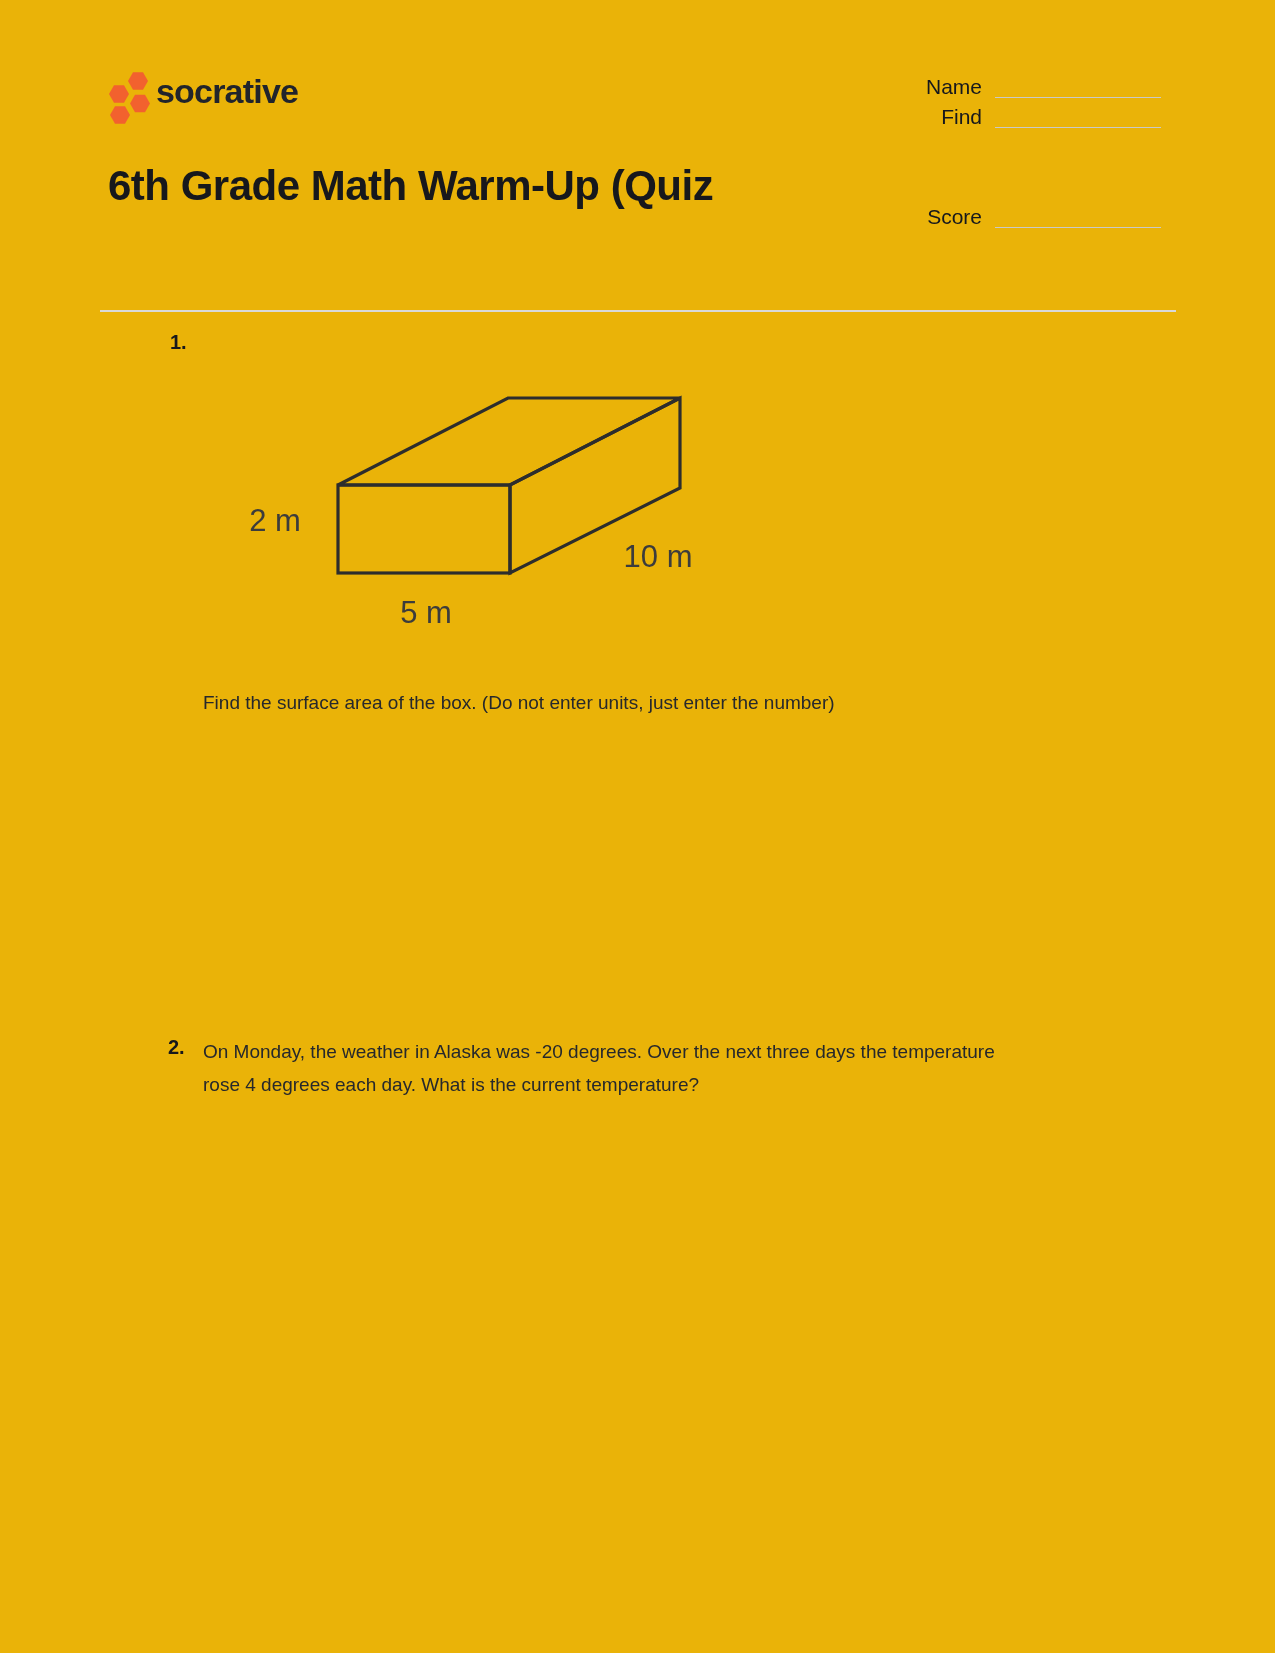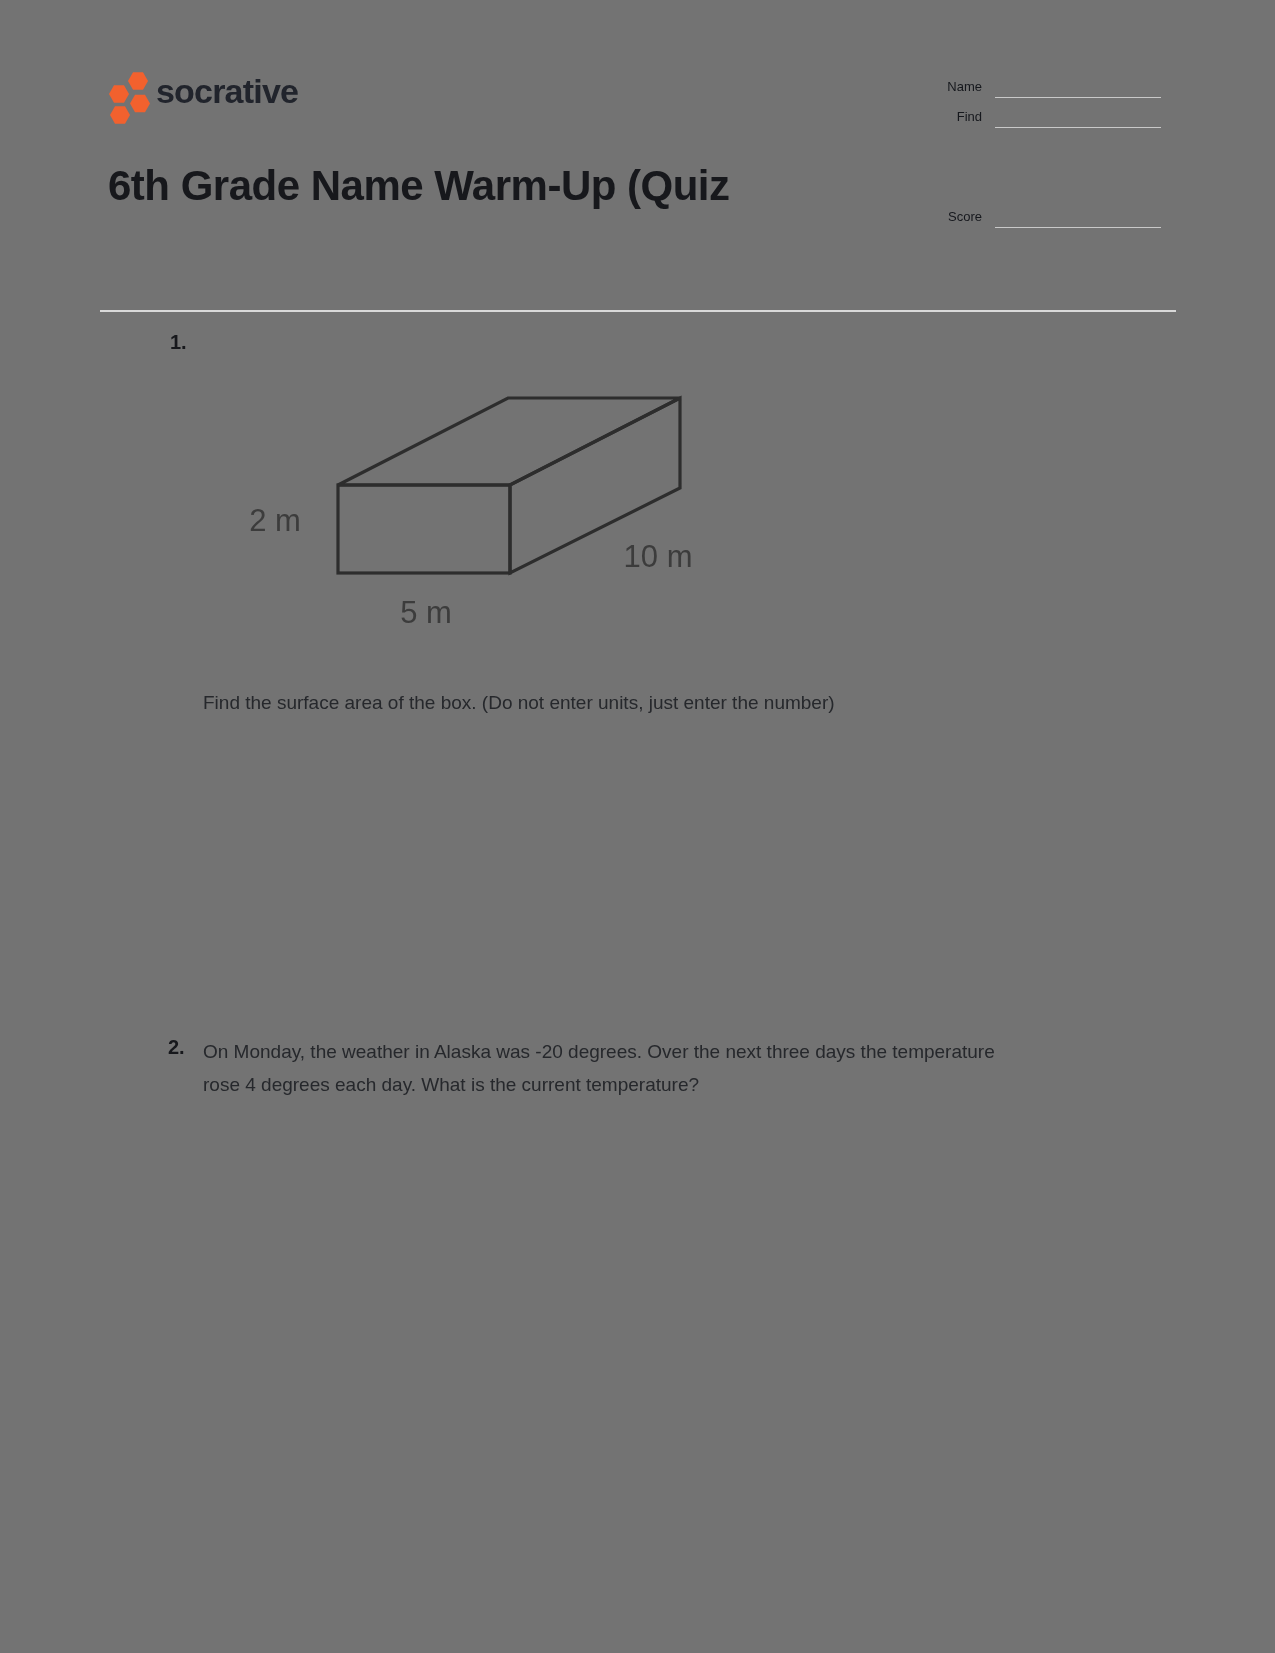--- a/index.html
+++ b/index.html
@@ -5,21 +5,21 @@
   * { margin: 0; padding: 0; box-sizing: border-box; }
   html, body { background: #ffffff; }
   body {
     font-family: "Liberation Sans", "DejaVu Sans", sans-serif;
     color: #26282c;
   }
   .page {
     position: relative;
     width: 1275px;
     height: 1653px;
-    background: #737373;
+    background: #eab308;
     overflow: hidden;
   }
 
   
   .logo-hex {
     position: absolute;
     left: 103px;
     top: 66px;
   }
   .logo-wordmark {
@@ -37,21 +37,21 @@
     position: absolute;
     right: 114px;
     display: flex;
     align-items: flex-end;
     gap: 13px;
   }
   .field-row.name-row  { top: 76px; }
   .field-row.date-row  { top: 106px; }
   .field-row.score-row { top: 206px; justify-content: space-between; }
   .field-label {
-    font-size: 13px;
+    font-size: 21px;
     color: #16181d;
     line-height: 22px;
   }
   .field-line {
     width: 166px;
     height: 20px;
     border-bottom: 1.5px solid #c9c9c9;
   }
 
   
@@ -139,21 +139,21 @@
   <div class="field-row name-row">
     <span class="field-label">Name</span>
     <span class="field-line"></span>
   </div>
   <div class="field-row date-row">
     <span class="field-label">Find</span>
     <span class="field-line"></span>
   </div>
 
   <div class="quiz-title">
-    <div>6th Grade Name Warm-Up (Quiz</div>
+    <div>6th Grade Math Warm-Up (Quiz</div>
   </div>
 
   <div class="field-row score-row">
     <span class="field-label">Score</span>
     <span class="field-line"></span>
   </div>
 
   <div class="divider"></div>
 
   <div class="q-number q1-number">1.</div>

